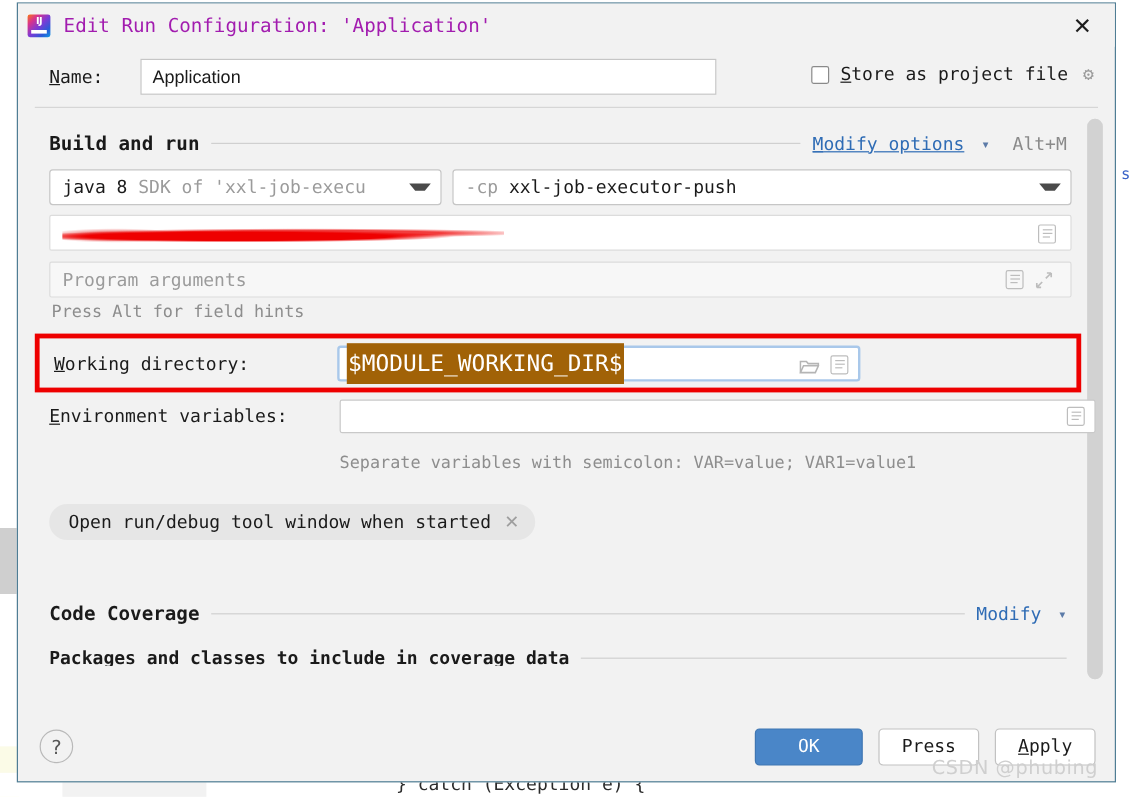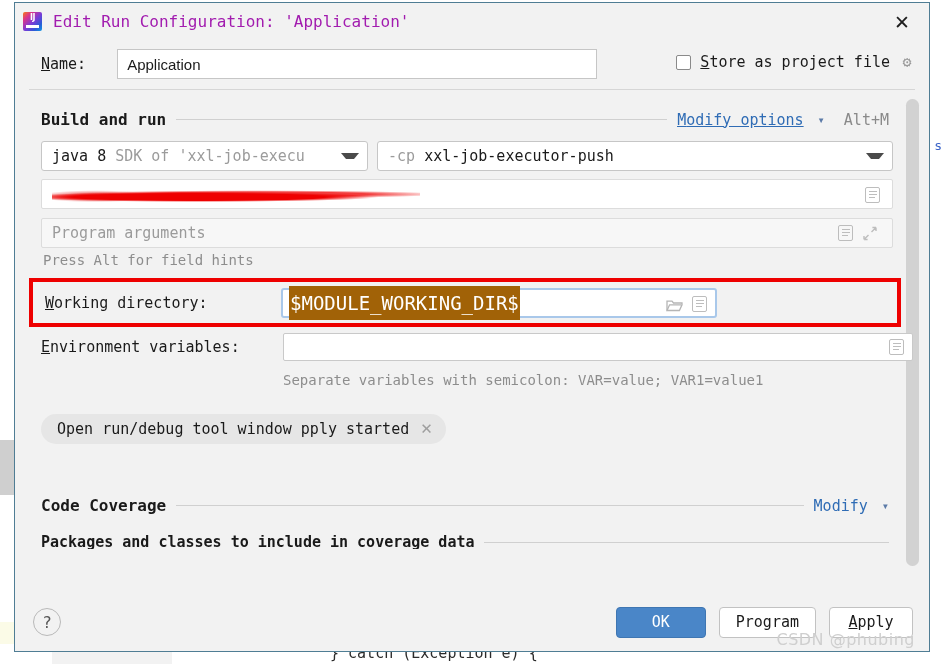--- a/index.html
+++ b/index.html
@@ -243,21 +243,21 @@
 
   
   #env-row { display: flex; align-items: center; margin-top: 4px; }
   #env-label { font-size: 15px; color: #1a1a1a; width: 242px; flex: 0 0 242px; }
   #env-field {
     position: relative;
     width: 630px; height: 28px; flex: 0 0 630px;
     background: #ffffff; border: 1px solid #c9c9c9; border-radius: 2px;
   }
   #env-doc { right: 8px; top: 5px; }
-  #env-hint { font-size: 14px; color: #8d8d8d; margin: 11px 0 0 242px; }
+  #env-hint { font-size: 14px; color: #8d8d8d; margin: 17px 0 0 242px; }
 
   
   #chip {
     display: inline-flex; align-items: center; gap: 11px;
     height: 30px; margin-top: 26px;
     padding: 0 13px 0 16px;
     background: #e6e6e6; border-radius: 15px;
     font-size: 15px; color: #1a1a1a;
     cursor: pointer;
   }
@@ -410,21 +410,21 @@
       <div id="env-row">
         <span id="env-label" class="field-label"><u>E</u>nvironment variables:</span>
         <div id="env-field">
           <span id="env-doc" class="doc-icon"></span>
         </div>
       </div>
       <div id="env-hint">Separate variables with semicolon: VAR=value; VAR1=value1</div>
 
       
       <div id="chip">
-        <span>Open run/debug tool window pply started</span>
+        <span>Open run/debug tool window when started</span>
         <span id="chip-close">✕</span>
       </div>
 
       
       <div id="coverage">
         <div class="section-head">
           <span class="section-title">Code Coverage</span>
           <span class="section-rule"></span>
           <span class="section-link" style="text-decoration:none">Modify</span>
           <span class="section-chev">▾</span>
@@ -435,19 +435,19 @@
         </div>
       </div>
 
     </div>
   </div>
 
   <div id="footer">
     <span id="help-btn">?</span>
     <span id="btns">
       <span id="ok-btn" class="btn">OK</span>
-      <span id="cancel-btn" class="btn">Program</span>
+      <span id="cancel-btn" class="btn">Press</span>
       <span id="apply-btn" class="btn"><u>A</u>pply</span>
     </span>
     <span id="watermark">CSDN @phubing</span>
   </div>
 
 </div>
 
 </body></html>

